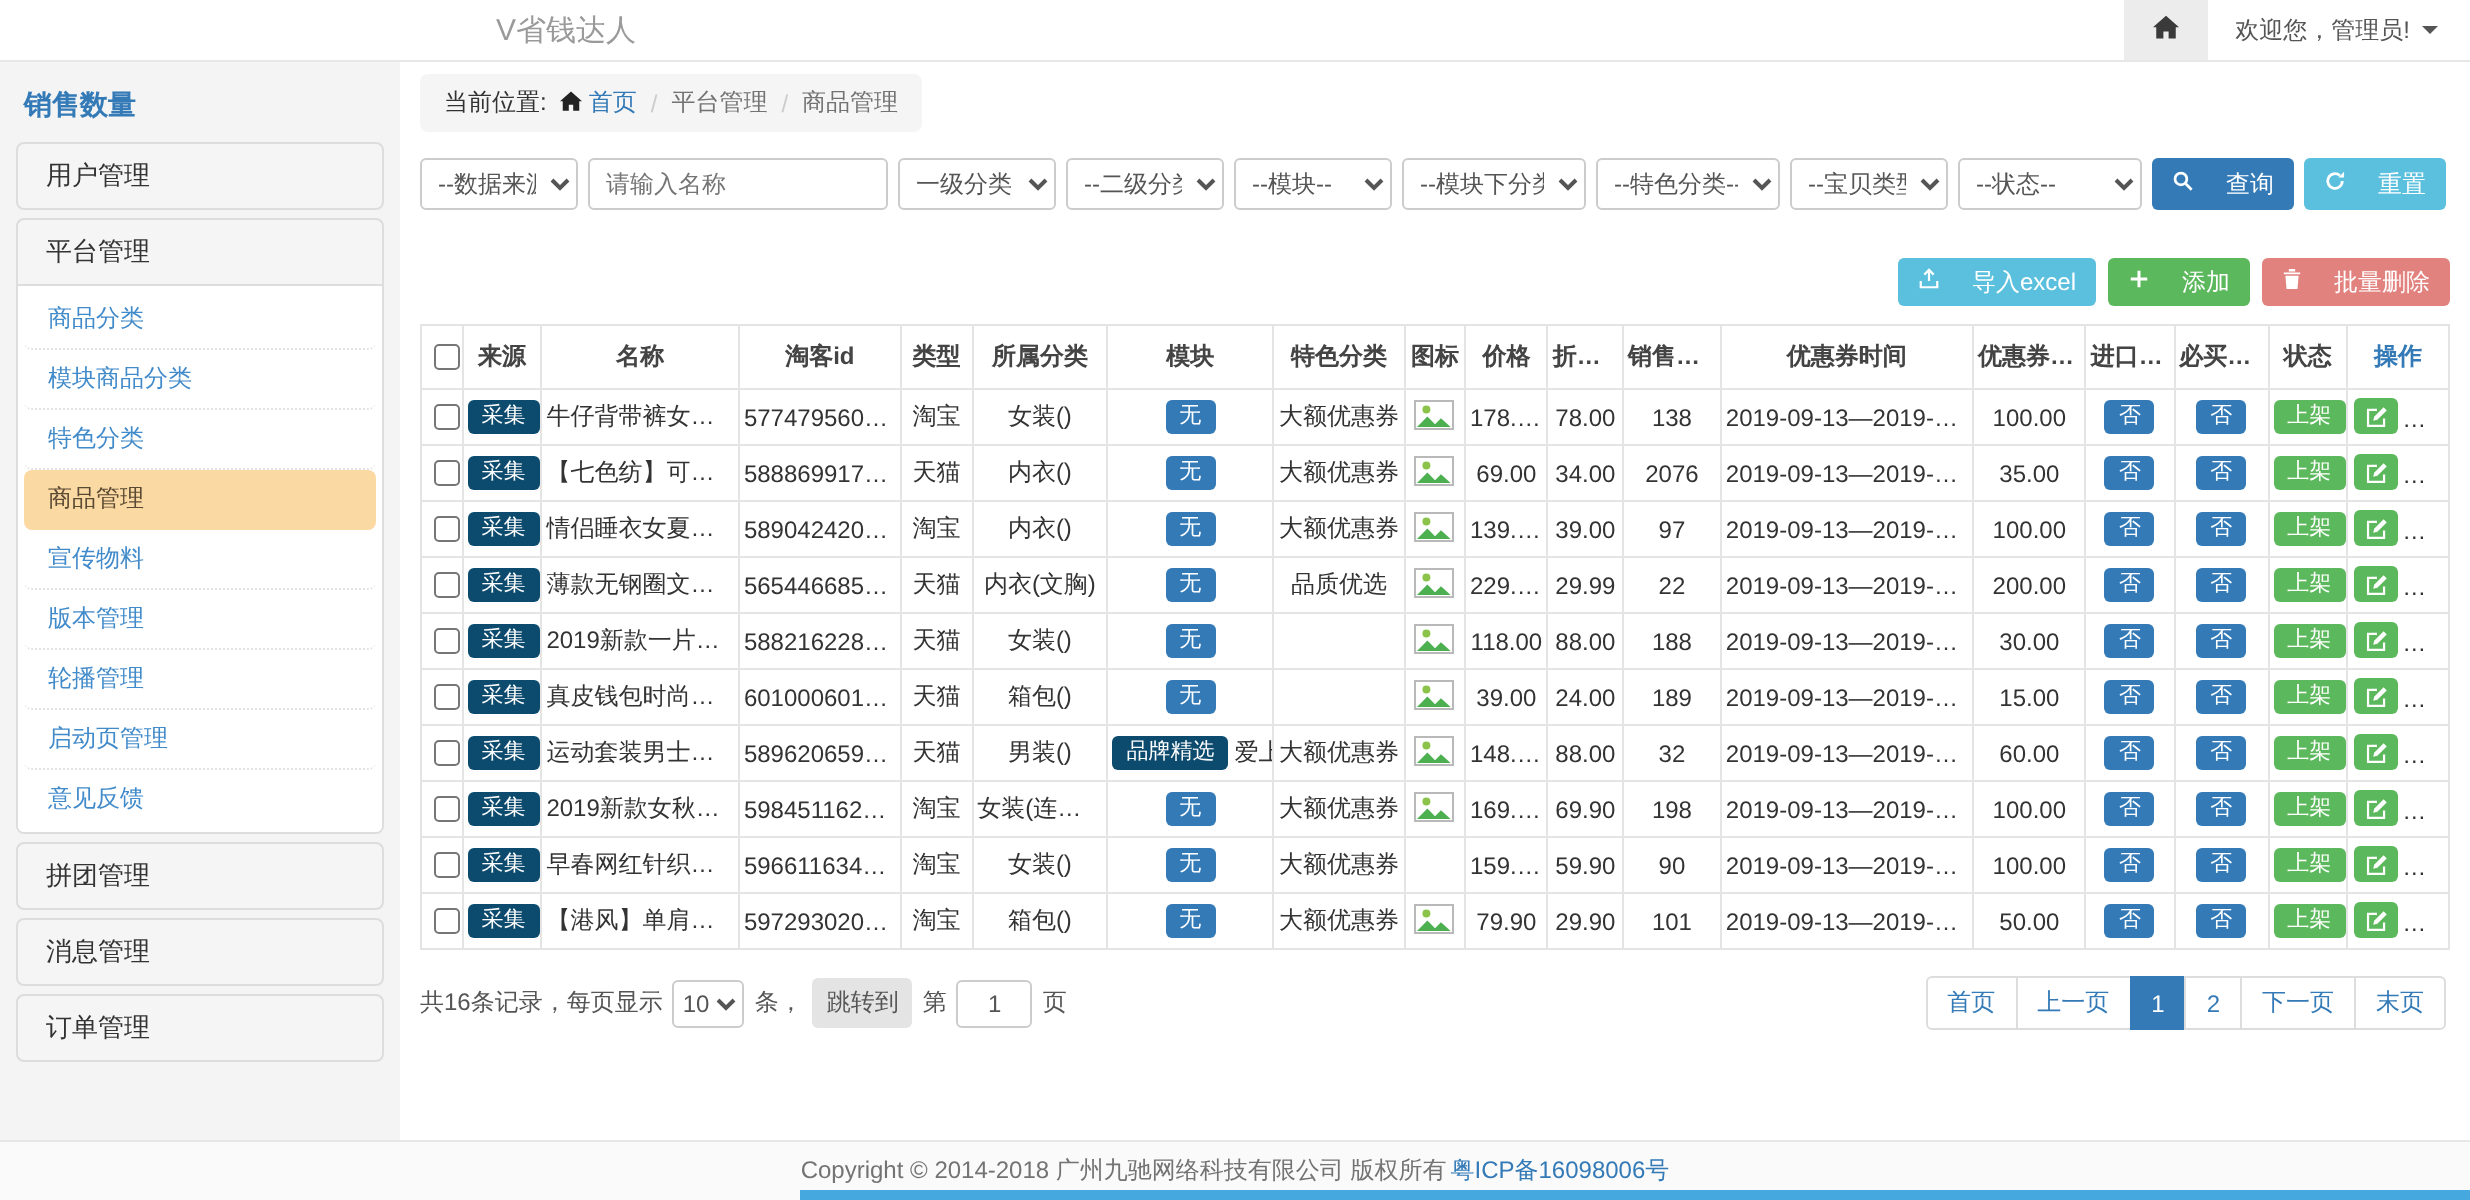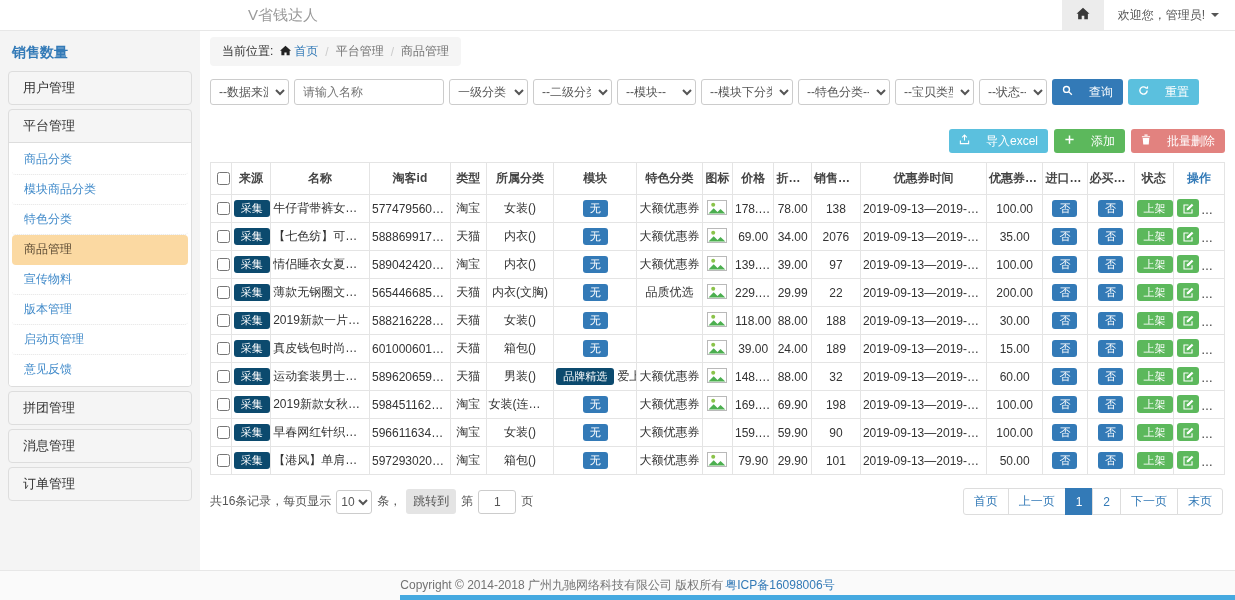--- a/index.html
+++ b/index.html
@@ -31,21 +31,21 @@
   .breadcrumb { display:inline-flex; gap:7px; align-items:center; background:#f5f5f5; border-radius:4px; padding:6px 12px; font-size:12px; color:#333; }
   .crumb-home { color:#337ab7; display:inline-flex; align-items:center; gap:3px; cursor:pointer; }
   .crumb-sep { color:#ccc; }
   .crumb-mid { color:#737373; cursor:pointer; }
   .crumb-cur { color:#737373; }
   .filters { display:flex; gap:5px; margin-top:13px; align-items:center; }
   select.filter, .filter-input {
     height:26px; font-size:12px; border:1px solid #ccc; border-radius:3px; background:#fff; color:#555; padding:0 4px; outline:none;
   }
   .filter-input { width:150px; padding:0 8px; }
-  .w78 { width:79px; } .w90 { width:92px; } .w66 { width:68px; }
+  .w78 { width:79px; } .w90 { width:92px; } .w66 { width:92px; }
   .btn { border:none; border-radius:3px; color:#fff; font-size:12px; height:26px; padding:0 10px; display:inline-flex; align-items:center; gap:16px; cursor:pointer; white-space:nowrap; }
   .btn-primary { background:#337ab7; }
   .btn-info { background:#5bc0de; }
   .btn-success { background:#5cb85c; }
   .btn-danger-soft { background:#e2827f; }
   .toolbar { display:flex; justify-content:flex-end; gap:6px; margin-top:24px; }
   .toolbar .btn { height:24px; }
   
   .table-wrap { margin-top:9px; }
   table { width:100%; border-collapse:collapse; table-layout:fixed; font-size:12px; color:#333; }
@@ -105,20 +105,21 @@
     </div>
     <div class="panel">
       <div class="panel-head">平台管理</div>
       <div class="subpanel">
           <div class="sub-item">商品分类</div>
           <div class="sub-item">模块商品分类</div>
           <div class="sub-item">特色分类</div>
           <div class="sub-item active">商品管理</div>
           <div class="sub-item">宣传物料</div>
           <div class="sub-item">版本管理</div>
+          <div class="sub-item">轮播管理</div>
           <div class="sub-item">启动页管理</div>
           <div class="sub-item">意见反馈</div>
         </div>
     </div>
     <div>
         <div class="panel">
           <div class="panel-head">拼团管理</div>
         </div>
         <div class="panel">
           <div class="panel-head">消息管理</div>

